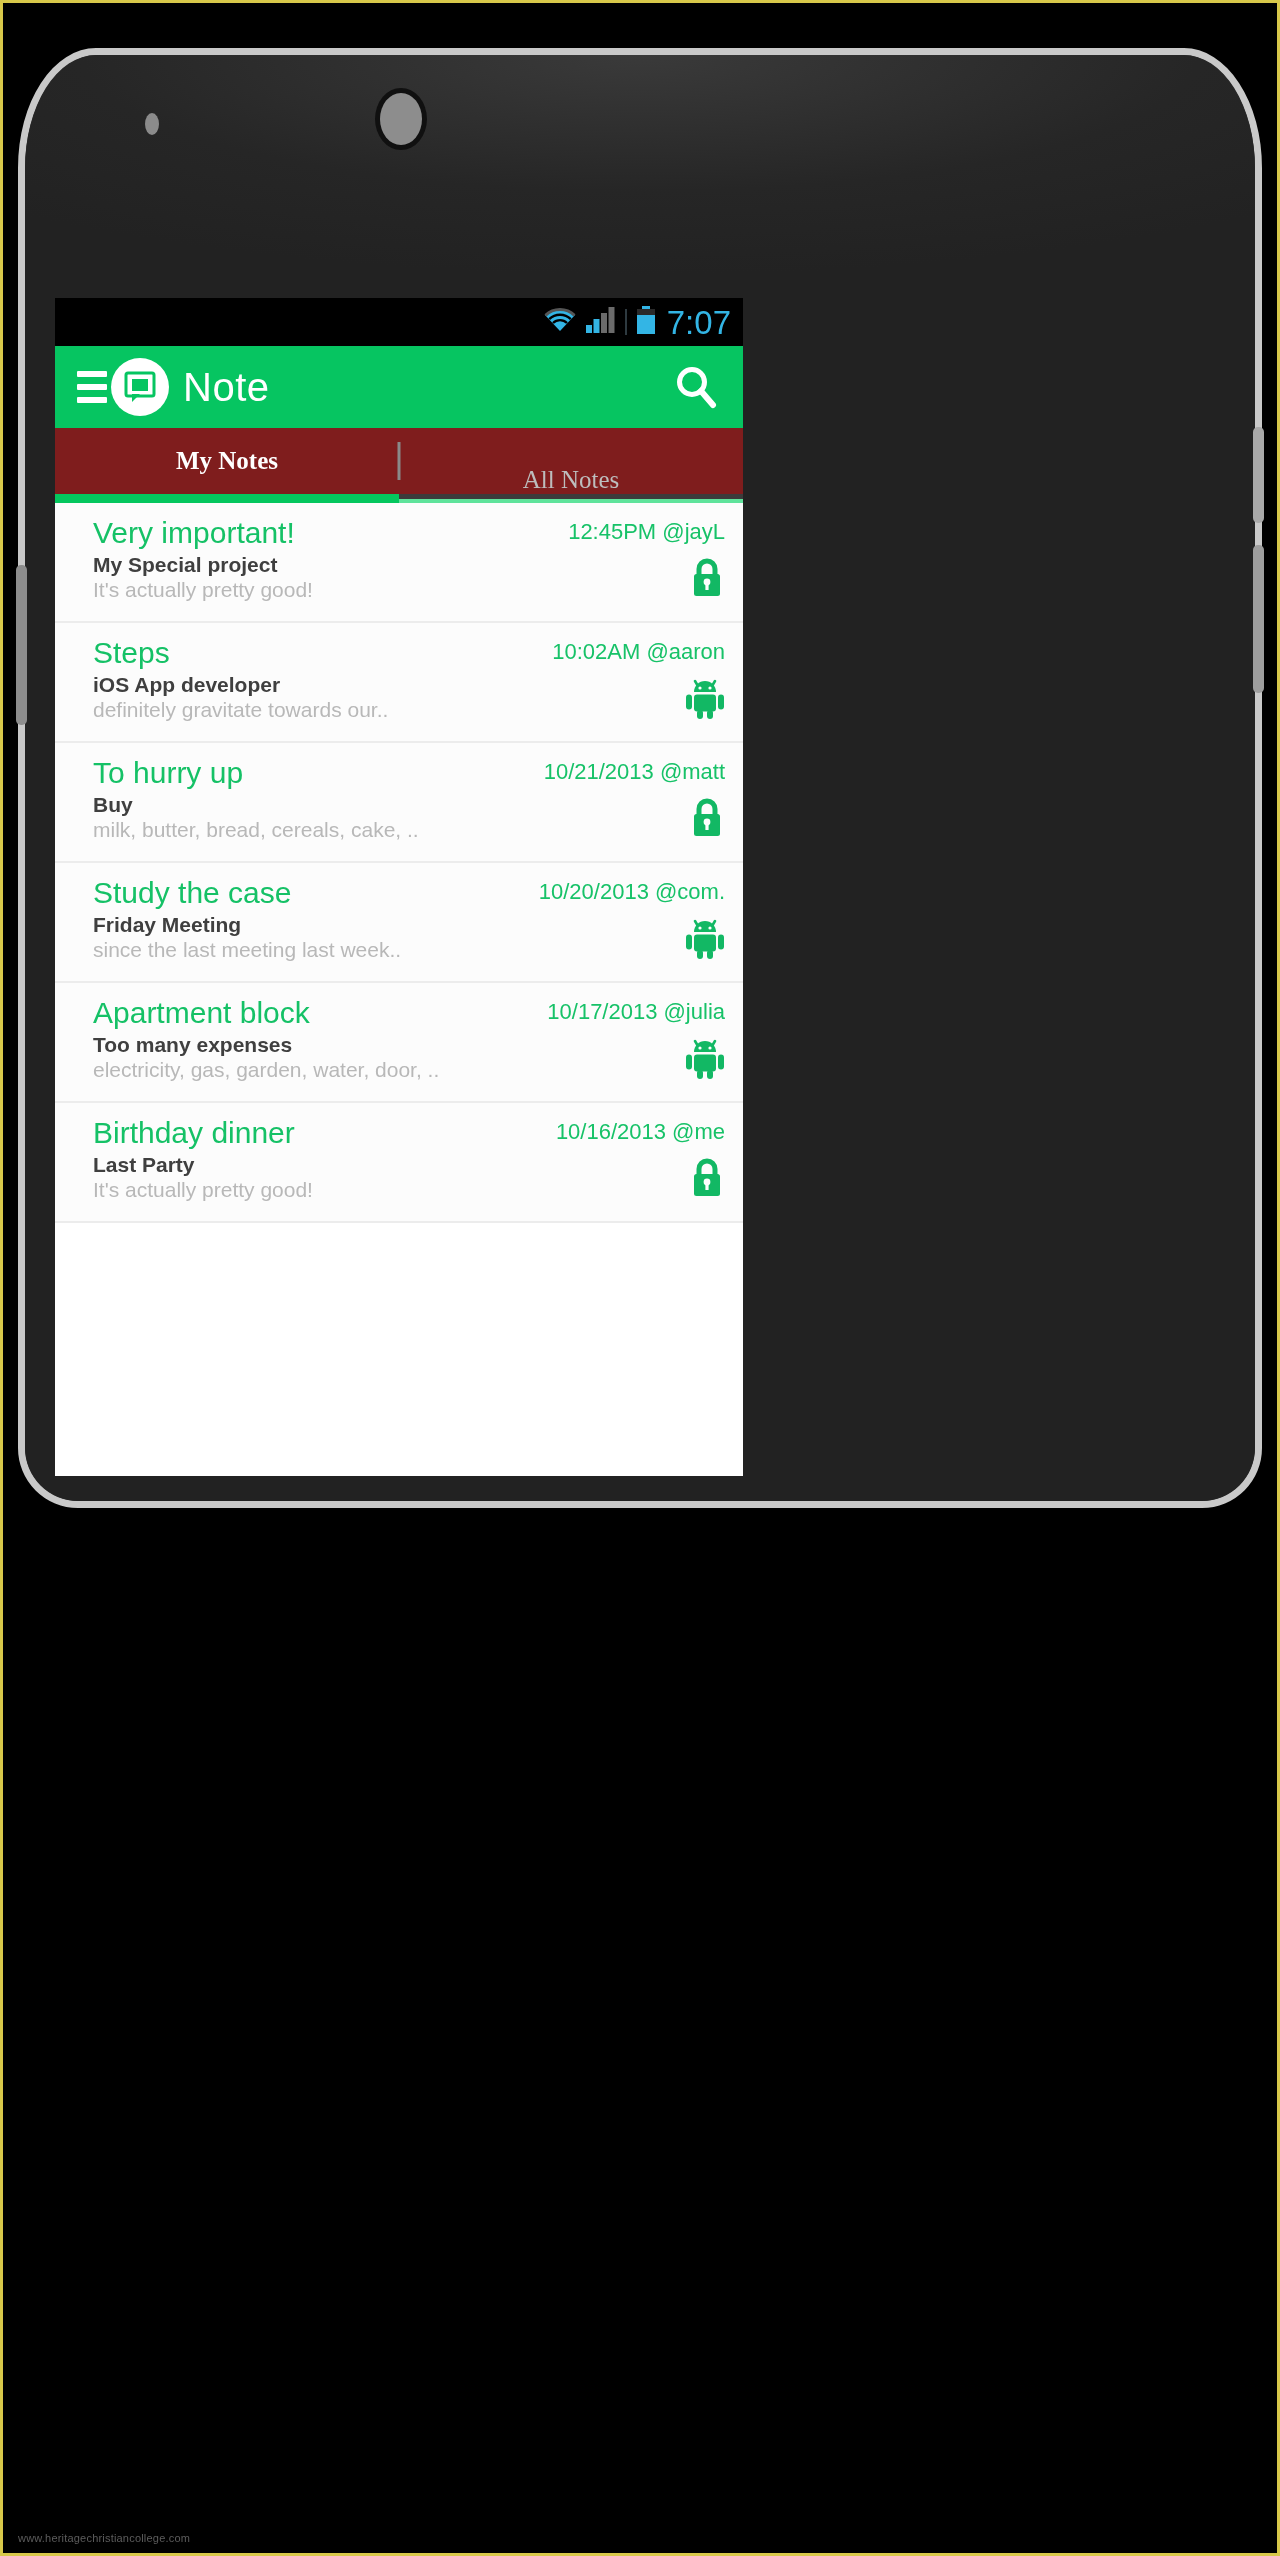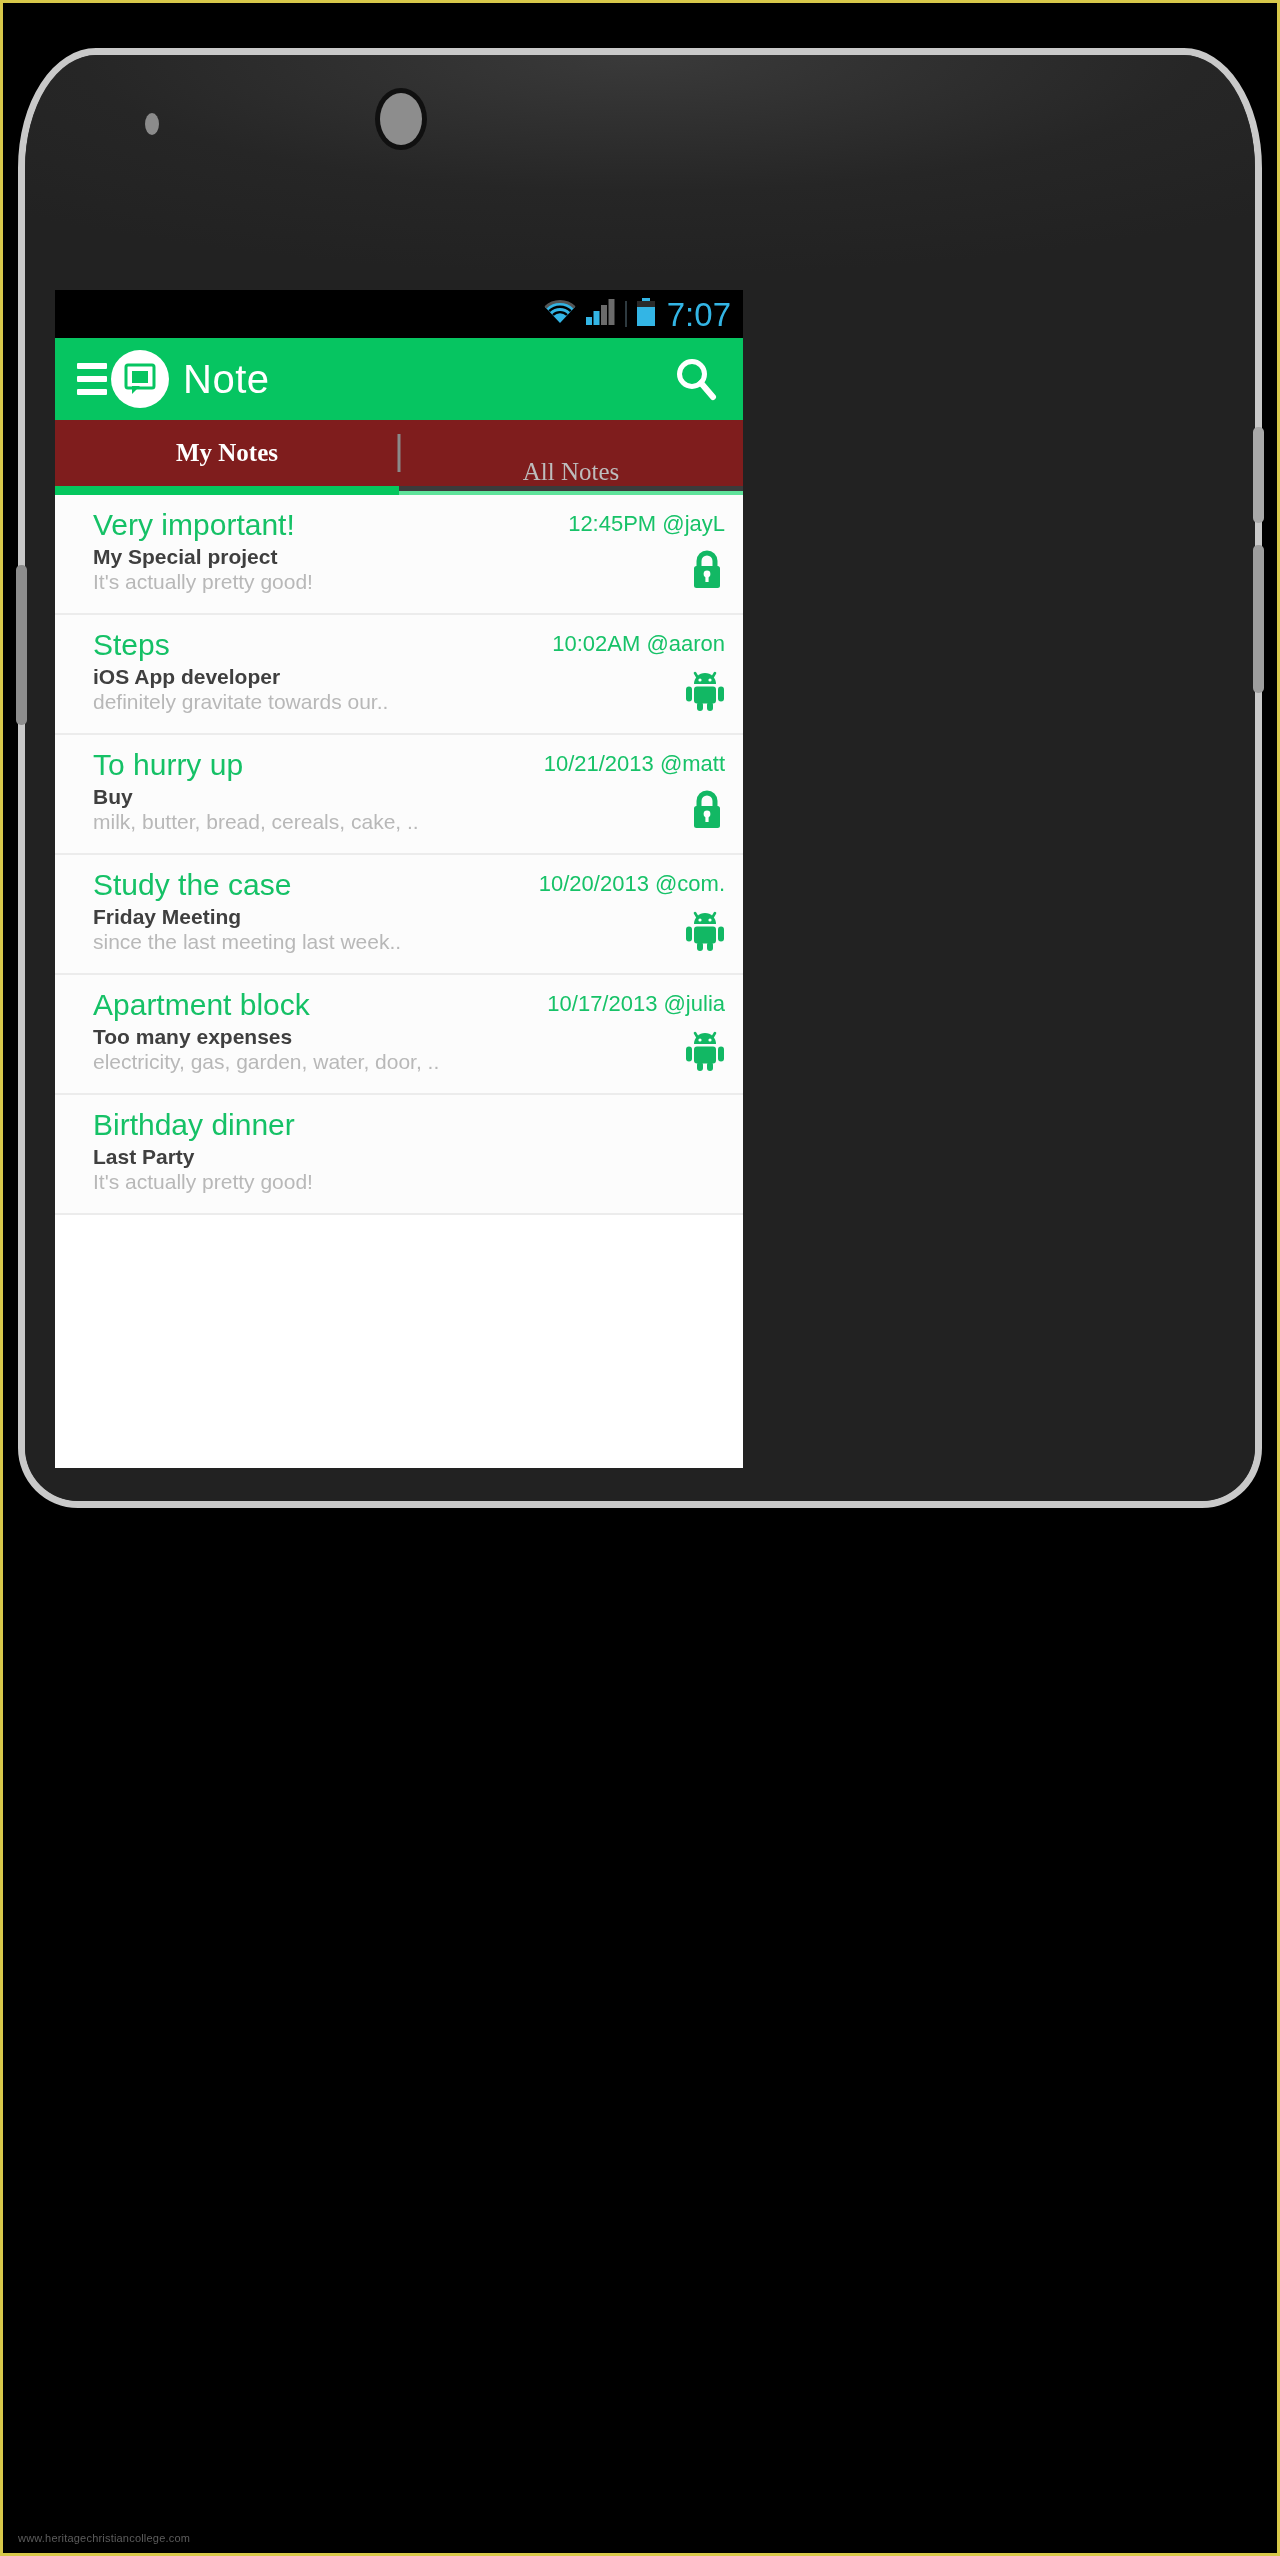--- a/index.html
+++ b/index.html
@@ -77,21 +77,21 @@
     width: 42px; height: 52px;
     background: #8d8d8d;
     border-radius: 50%;
     box-shadow: 0 0 0 5px #101010;
   }
 
   
   #screen {
     position: absolute;
     left: 30px;
-    top: 235px;
+    top: 243px;
     width: 688px;
     height: 1178px;
     background: #ffffff;
     overflow: hidden;
   }
 
   
   #status-bar {
     height: 48px;
     background: #000000;
@@ -471,20 +471,31 @@
                   </svg></span>
               </div>
             </div>
           </div>
           <div class="note-row">
             <div class="note-left">
               <div class="note-title">Birthday dinner</div>
               <div class="note-subtitle">Last Party</div>
               <div class="note-preview">It's actually pretty good!</div>
             </div>
+            <div class="note-right">
+              <div class="note-meta">10/16/2013 @me</div>
+              <div class="note-status-icon">
+                <span><svg width="36" height="42" viewBox="0 0 36 42">
+                    <path d="M10 18 L10 12 A8 8 0 0 1 26 12 L26 18" fill="none" stroke="#12b864" stroke-width="5"></path>
+                    <rect x="5" y="17" width="26" height="22" rx="2.5" fill="#12b864"></rect>
+                    <circle cx="18" cy="25" r="3.4" fill="#ffffff"></circle>
+                    <rect x="16.4" y="25" width="3.2" height="8" fill="#ffffff"></rect>
+                  </svg></span>
+              </div>
+            </div>
           </div>
         </div>
 
     </div>
   </div>
 
   <div id="watermark">www.heritagechristiancollege.com</div>
 </div>
 
 <div id="edge-frame"></div>

